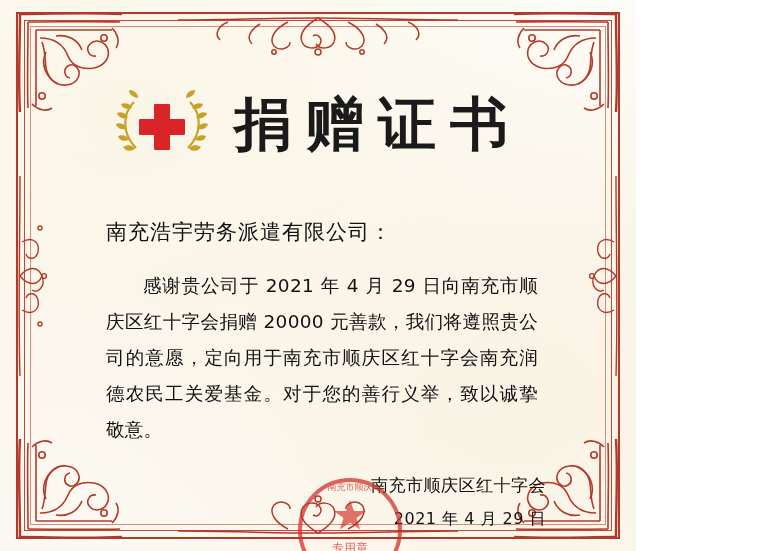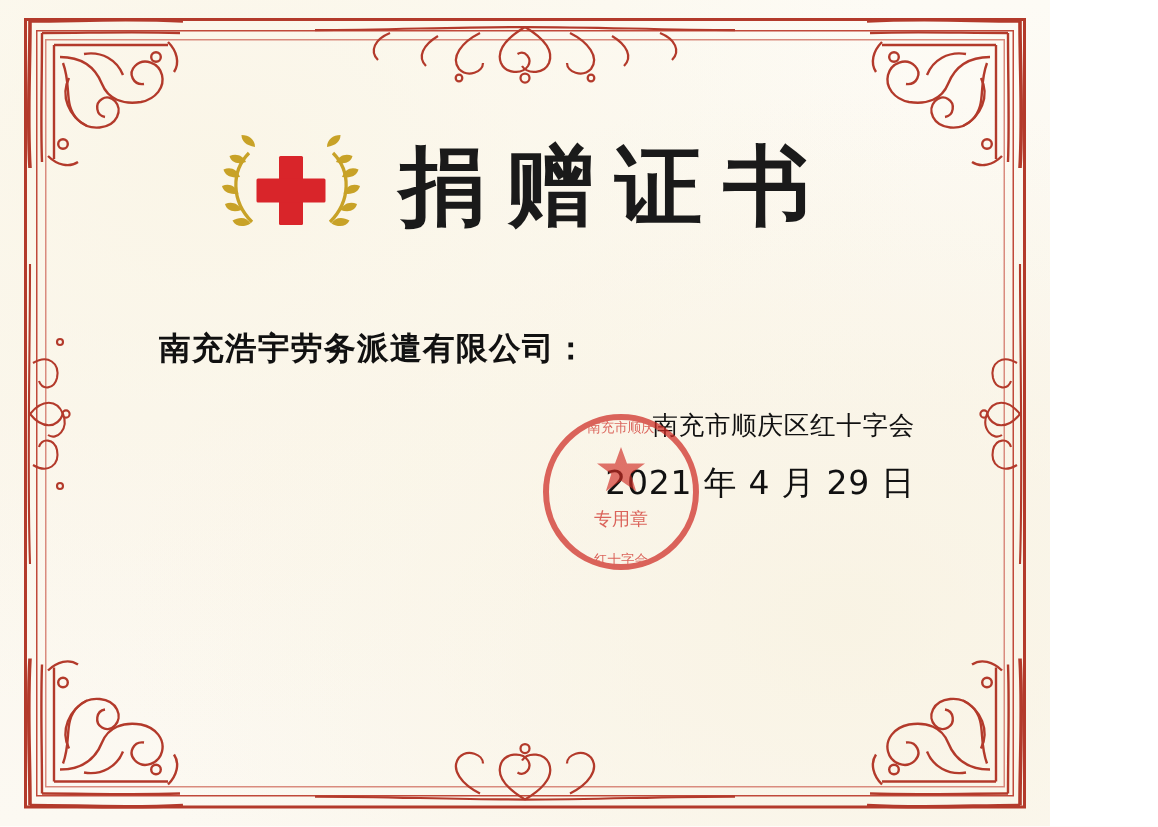--- a/index.html
+++ b/index.html
@@ -5,21 +5,21 @@
   html, body {
     margin: 0;
     padding: 0;
     background: #ffffff;
   }
   body {
     font-family: "Liberation Sans", sans-serif;
   }
   .page {
     position: relative;
-    width: 700px;
+    width: 636px;
     height: 551px;
     background: #fdfaf3;
     overflow: hidden;
   }
   
   .paper-texture {
     position: absolute;
     inset: 0;
     background:
       radial-gradient(ellipse at 20% 20%, rgba(250,245,230,0.9), rgba(253,250,243,0) 60%),
@@ -121,21 +121,21 @@
     color: #1a1a1a;
     line-height: 1;
     padding-left: 6px;
     white-space: nowrap;
   }
 
   .recipient {
     margin-top: 56px;
     margin-left: 60px;
     font-size: 21px;
-    font-weight: bold;
+    font-weight: normal;
     color: #111;
     font-family: "DejaVu Sans", sans-serif;
     letter-spacing: 1px;
   }
 
   .body-text {
     margin-top: 22px;
     margin-left: 60px;
     margin-right: 52px;
     font-size: 18.5px;
@@ -153,21 +153,21 @@
     text-align: right;
     font-family: "DejaVu Sans", sans-serif;
     color: #111;
     position: relative;
   }
   .sig-org {
     font-size: 17px;
     letter-spacing: 0.5px;
   }
   .sig-date {
-    font-size: 22px;
+    font-size: 16px;
     margin-top: 12px;
     letter-spacing: 0.5px;
   }
 
   
   .seal {
     position: absolute;
     right: 140px;
     top: 0px;
     width: 112px;
@@ -340,20 +340,21 @@
             <rect x="40" y="18" width="16" height="46" rx="1"></rect>
             <rect x="25" y="33" width="46" height="16" rx="1"></rect>
           </g>
         </svg>
       </div>
       <div class="cert-title">捐赠证书</div>
     </div>
 
     <div class="recipient">南充浩宇劳务派遣有限公司：</div>
 
+    <div class="body-text">感谢贵公司于 2021 年 4 月 29 日向南充市顺庆区红十字会捐赠 20000 元善款，我们将遵照贵公司的意愿，定向用于南充市顺庆区红十字会南充润德农民工关爱基金。对于您的善行义举，致以诚挚敬意。</div>
 
     <div class="signature">
       <div class="seal">
         <svg viewBox="0 0 112 112">
           <circle cx="56" cy="56" r="50" fill="none" stroke="#cf2b24" stroke-width="4"></circle>
           <g fill="#cf2b24">
             <path d="M56 26 l4 11 l12 0 l-9.5 7 l3.6 11.5 l-10.1 -7 l-10.1 7 l3.6 -11.5 l-9.5 -7 l12 0 z" opacity="0.9"></path>
           </g>
           <text x="56" y="16" text-anchor="middle" font-family="DejaVu Sans, sans-serif" font-size="9" fill="#cf2b24">南充市顺庆</text>
           <text x="56" y="104" text-anchor="middle" font-family="DejaVu Sans, sans-serif" font-size="9" fill="#cf2b24">红十字会</text>

